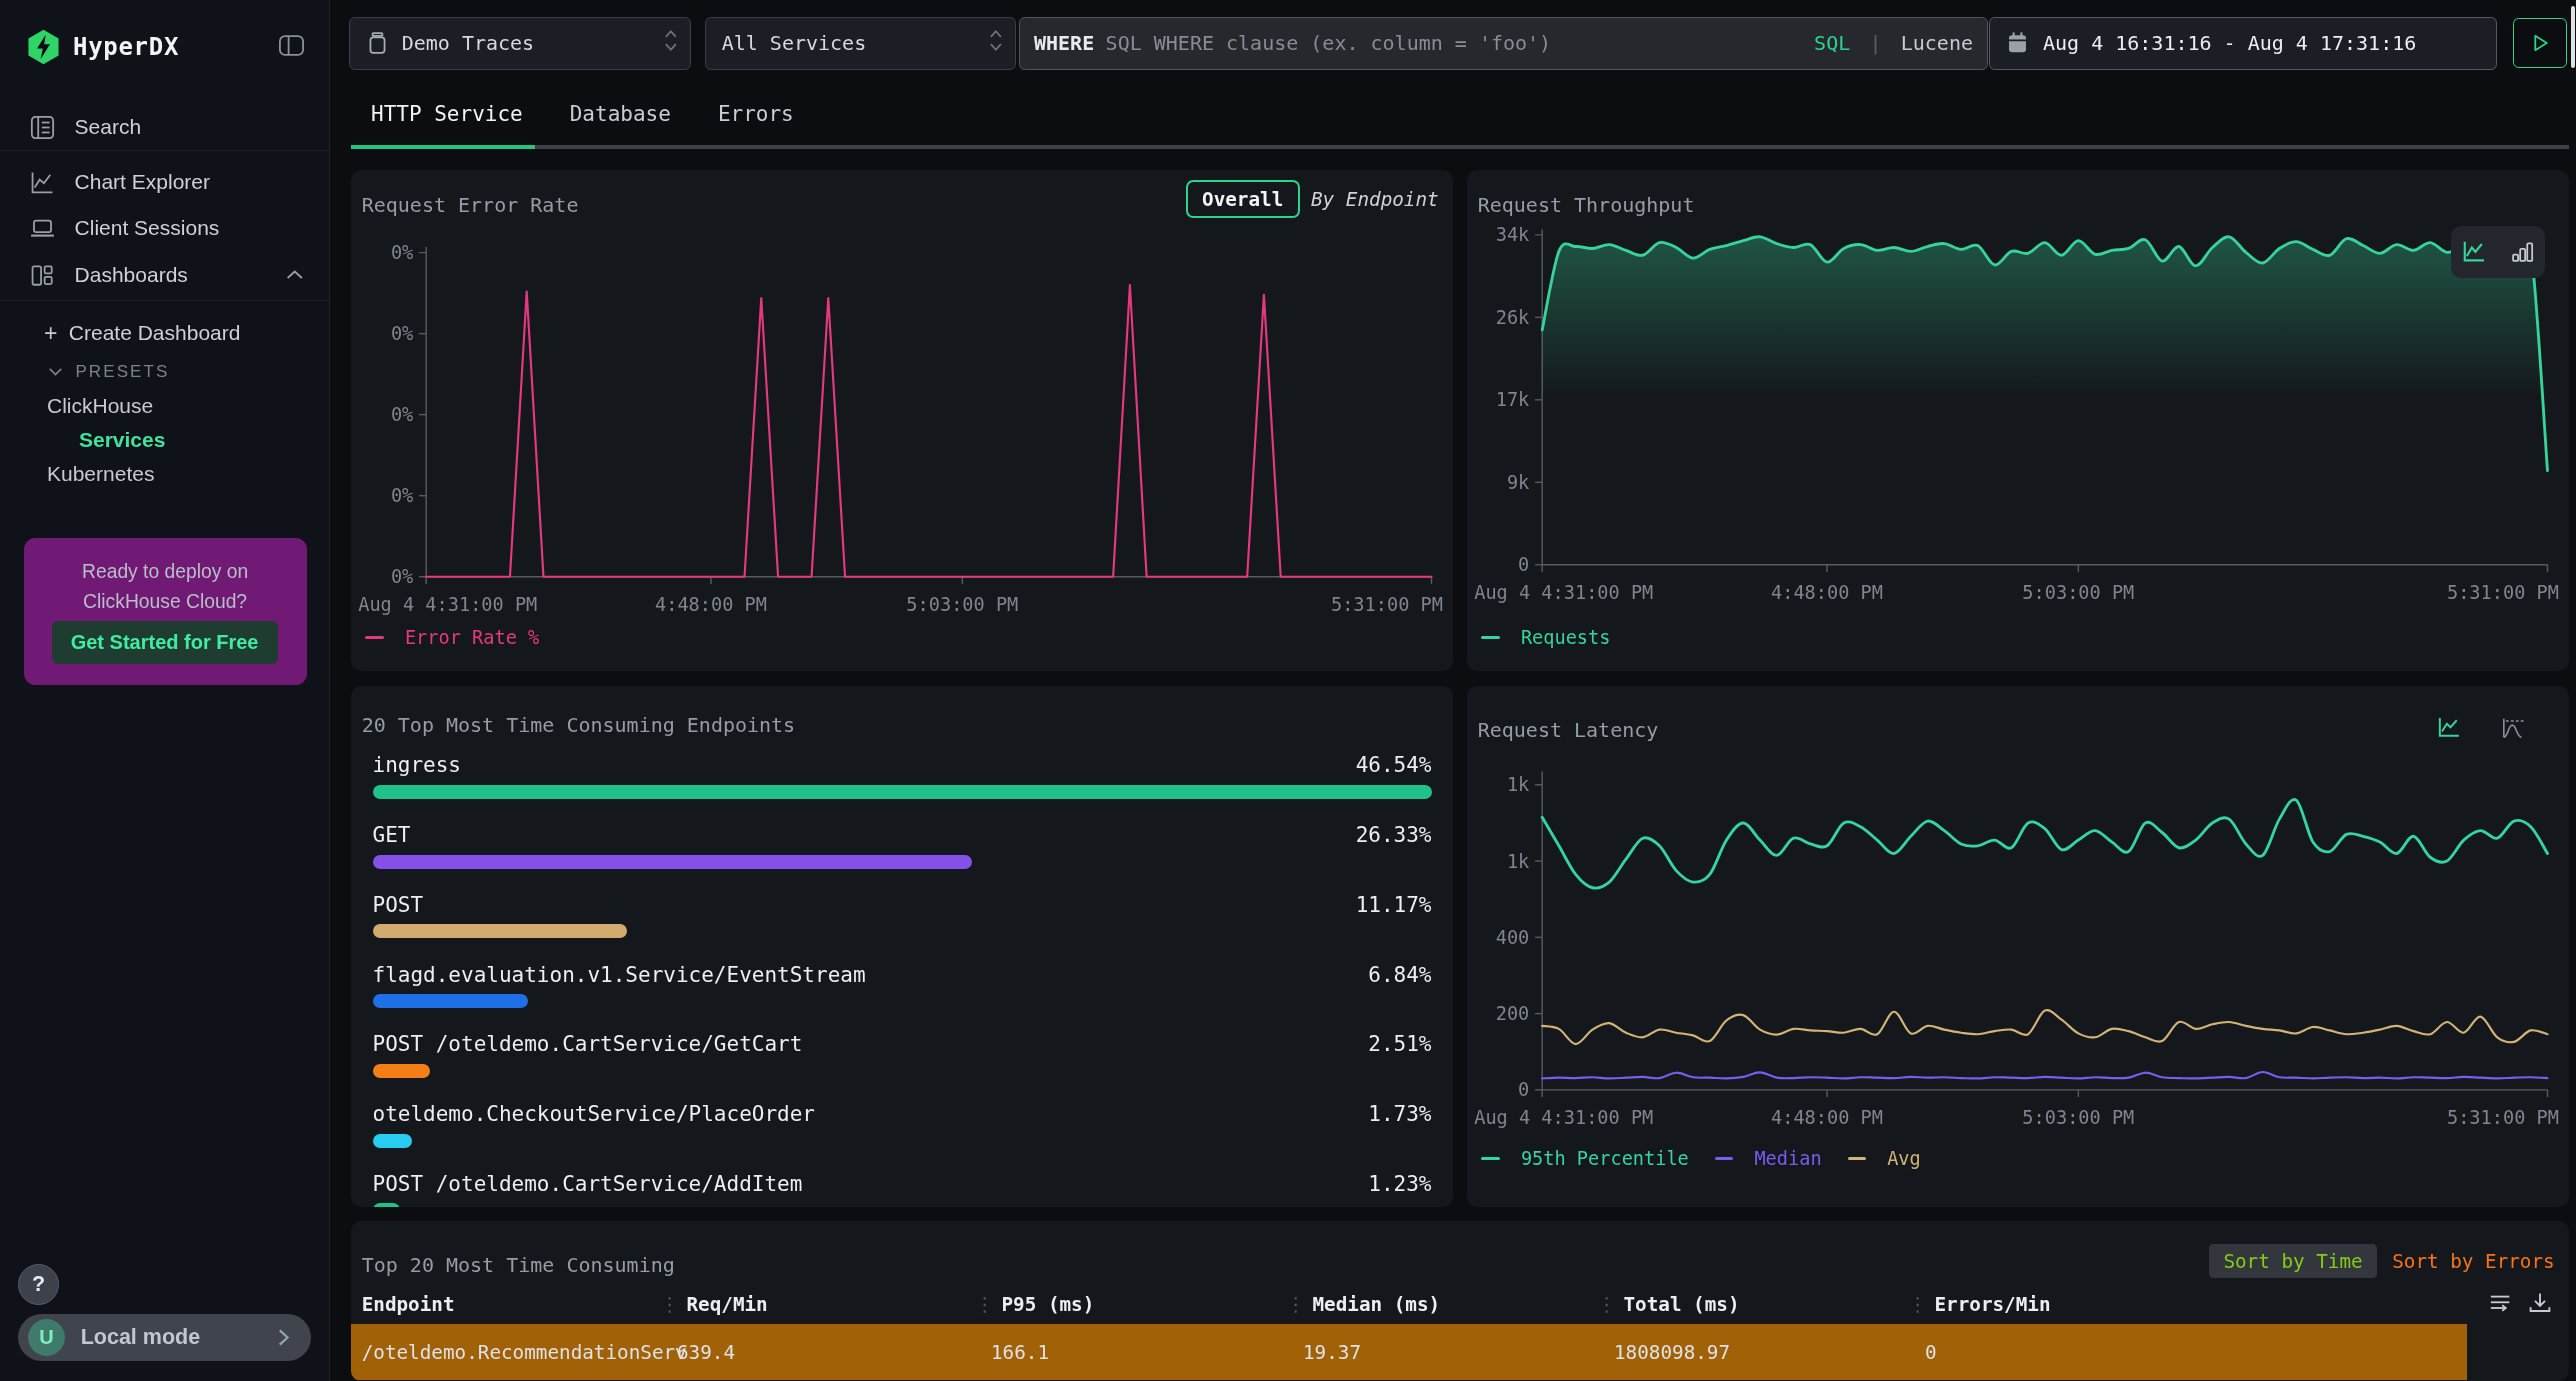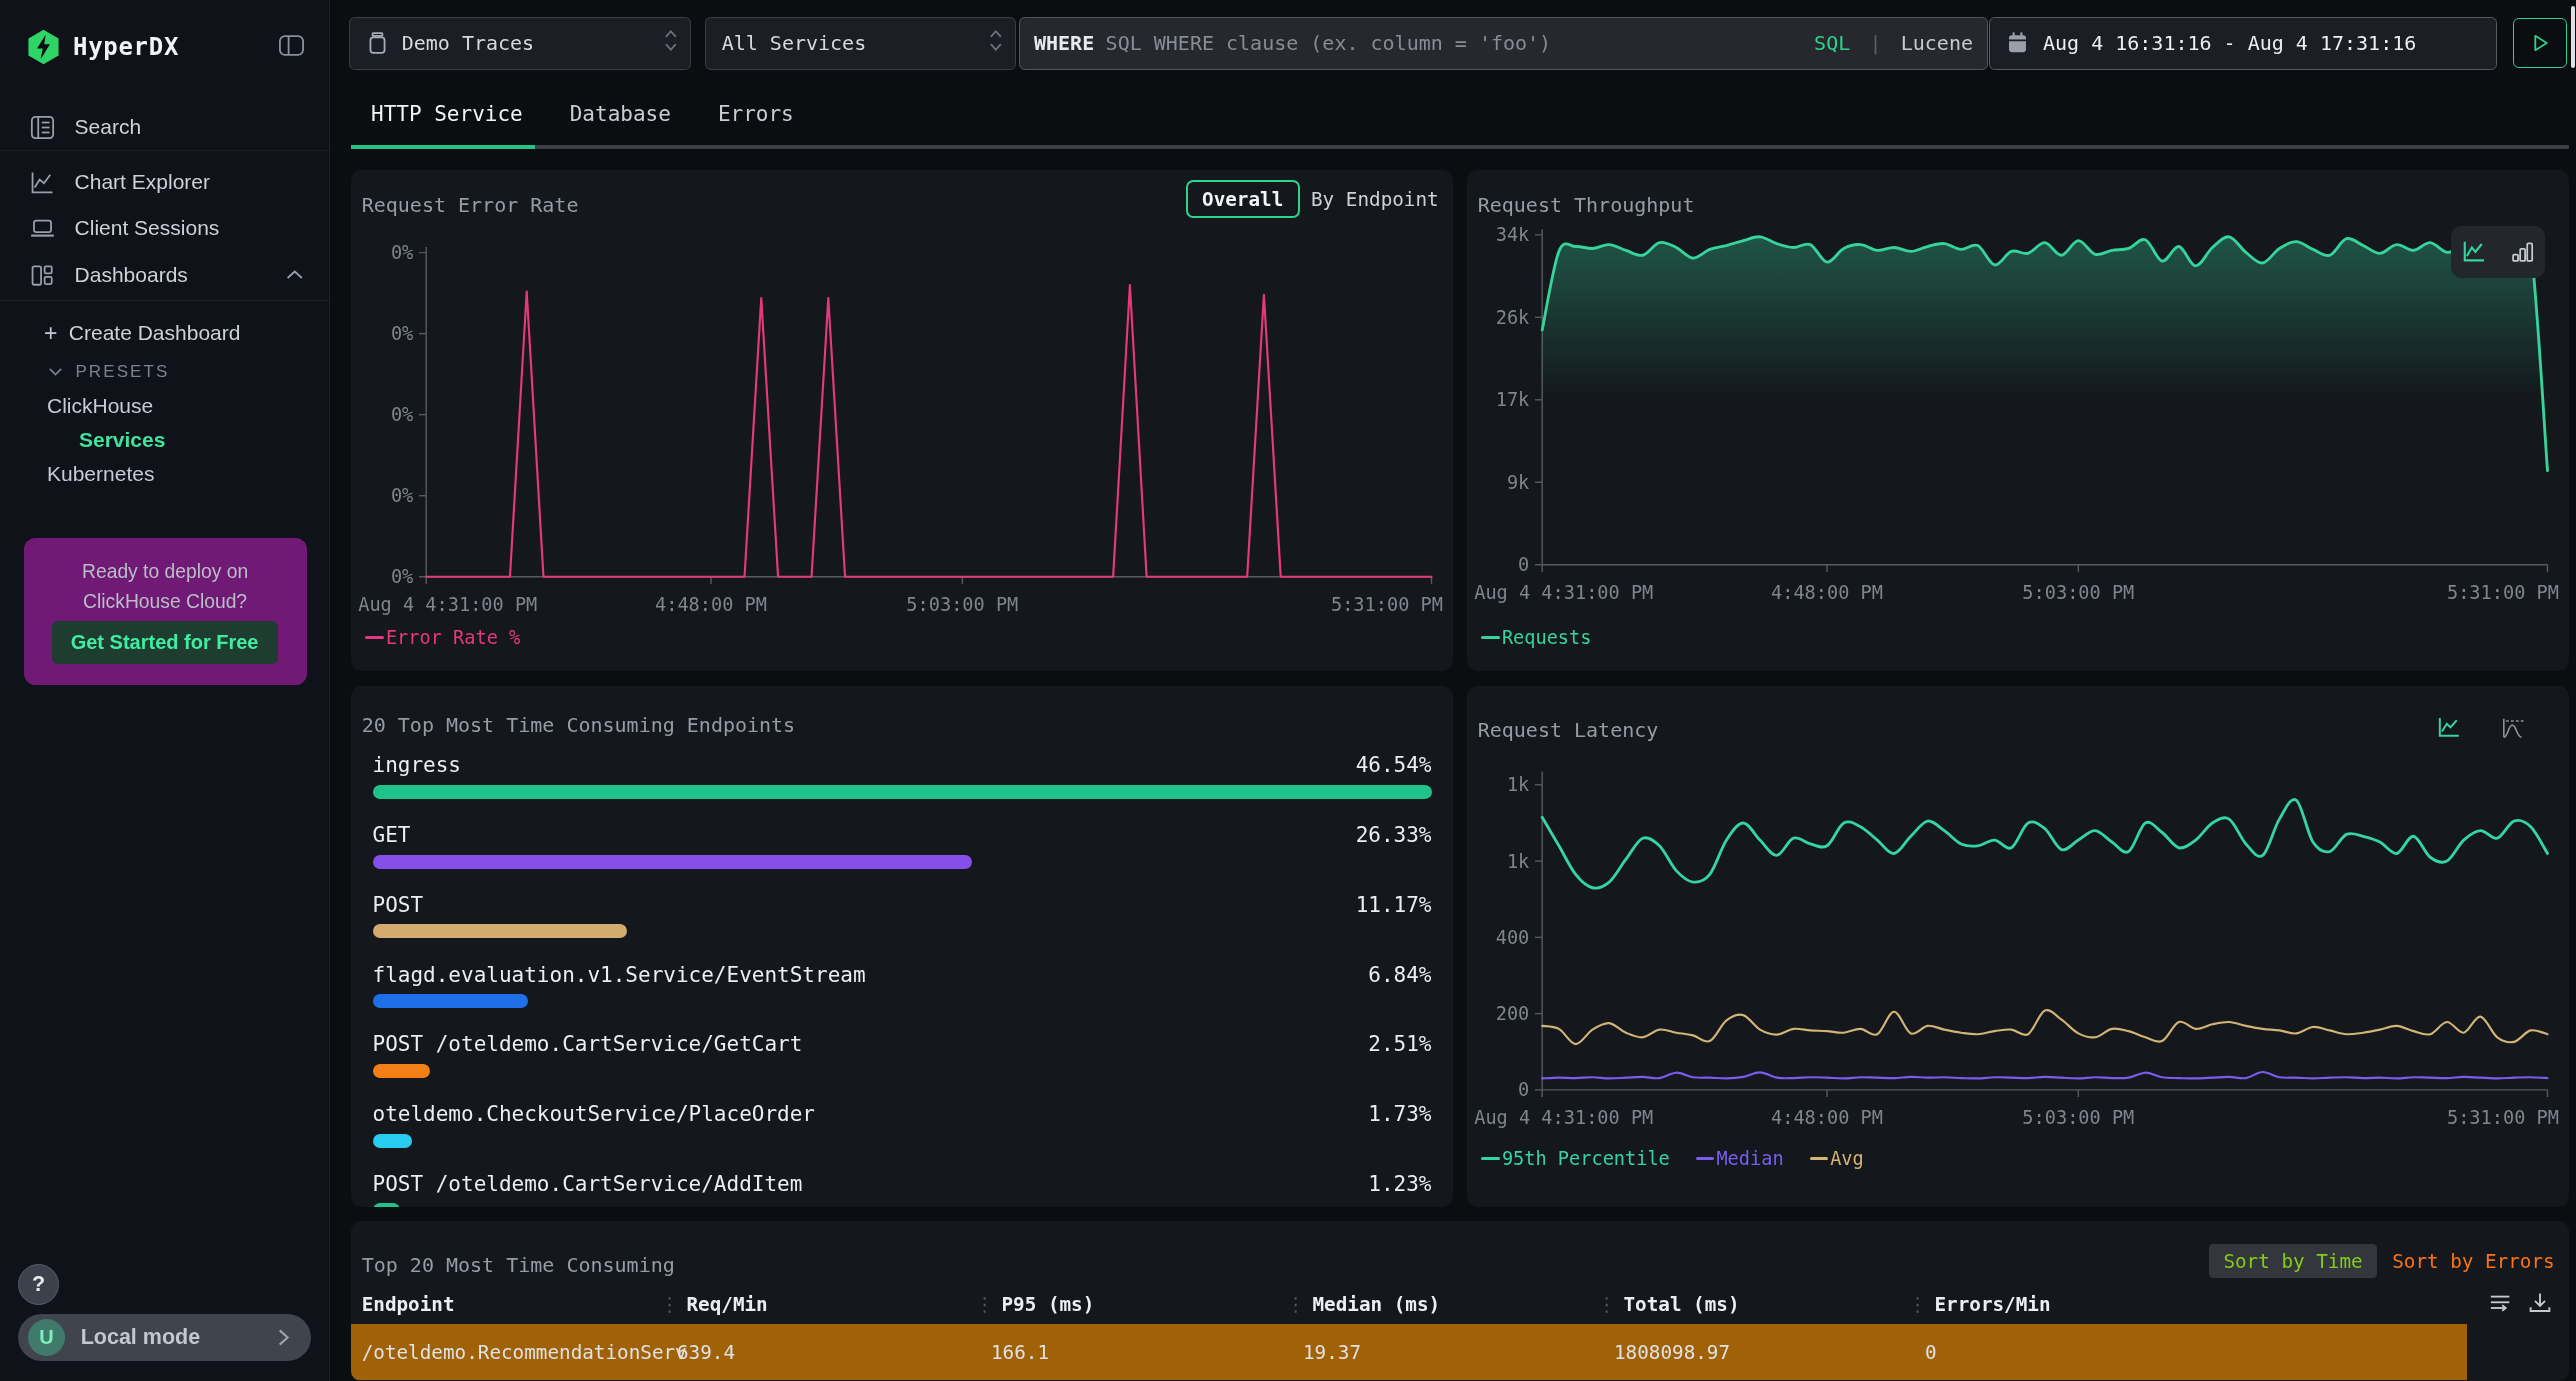--- a/index.html
+++ b/index.html
@@ -42,25 +42,25 @@
   
   .tab{font-size:21px;color:#c9ced5;cursor:pointer;}
   .tab.active{color:#f2f4f6;}
   .tab-underline{position:absolute;left:351px;top:145px;width:2218px;height:4.3px;background:#3c4046;}
   .tab-underline-active{position:absolute;left:351px;top:145px;width:184px;height:4.3px;background:#24c487;}
   
   .panel{position:absolute;background:#14171c;border-radius:10px;overflow:hidden;}
   .ptitle{position:absolute;font-size:20px;color:#969ca6;}
   .tick{fill:#7f858e;font-size:26px;font-family:"DejaVu Sans Mono",monospace;}
   .legend{position:absolute;display:flex;gap:31.5px;font-size:18.6px;}
-  .lg-item{display:flex;align-items:center;gap:2px;cursor:pointer;}
+  .lg-item{display:flex;align-items:center;gap:21px;cursor:pointer;}
   .lg-dash{display:inline-block;width:18.6px;height:3.6px;border-radius:2.1px;}
   .toggle-btn{box-sizing:border-box;border:2.1px solid #2bd58e;border-radius:7.2px;padding:5.7px 14.3px;
               font-weight:bold;font-size:19.3px;color:#f2f4f6;cursor:pointer;}
-  .toggle-alt{font-size:19.3px;color:#ced2d8;cursor:pointer;}
+  .toggle-alt{font-size:19.3px;color:#ced2d8;cursor:pointer;font-style:italic;}
   .mini-toolbar{position:absolute;background:#23262c;border-radius:10px;display:flex;align-items:center;
                 justify-content:center;gap:24px;cursor:pointer;}
   
   .ep-label{position:absolute;left:21.5px;font-size:21px;color:#eceef1;white-space:nowrap;}
   .ep-value{position:absolute;right:21.5px;font-size:21px;color:#eceef1;}
   .ep-bar{position:absolute;left:21.5px;width:1059px;height:13.6px;}
   .ep-bar-fill{height:13.6px;border-radius:7.2px;}
   
   .th{position:absolute;font-size:19.3px;font-weight:bold;color:#eceef1;white-space:nowrap;}
   .th .grip{color:#565b62;margin-right:7.2px;font-weight:normal;}

